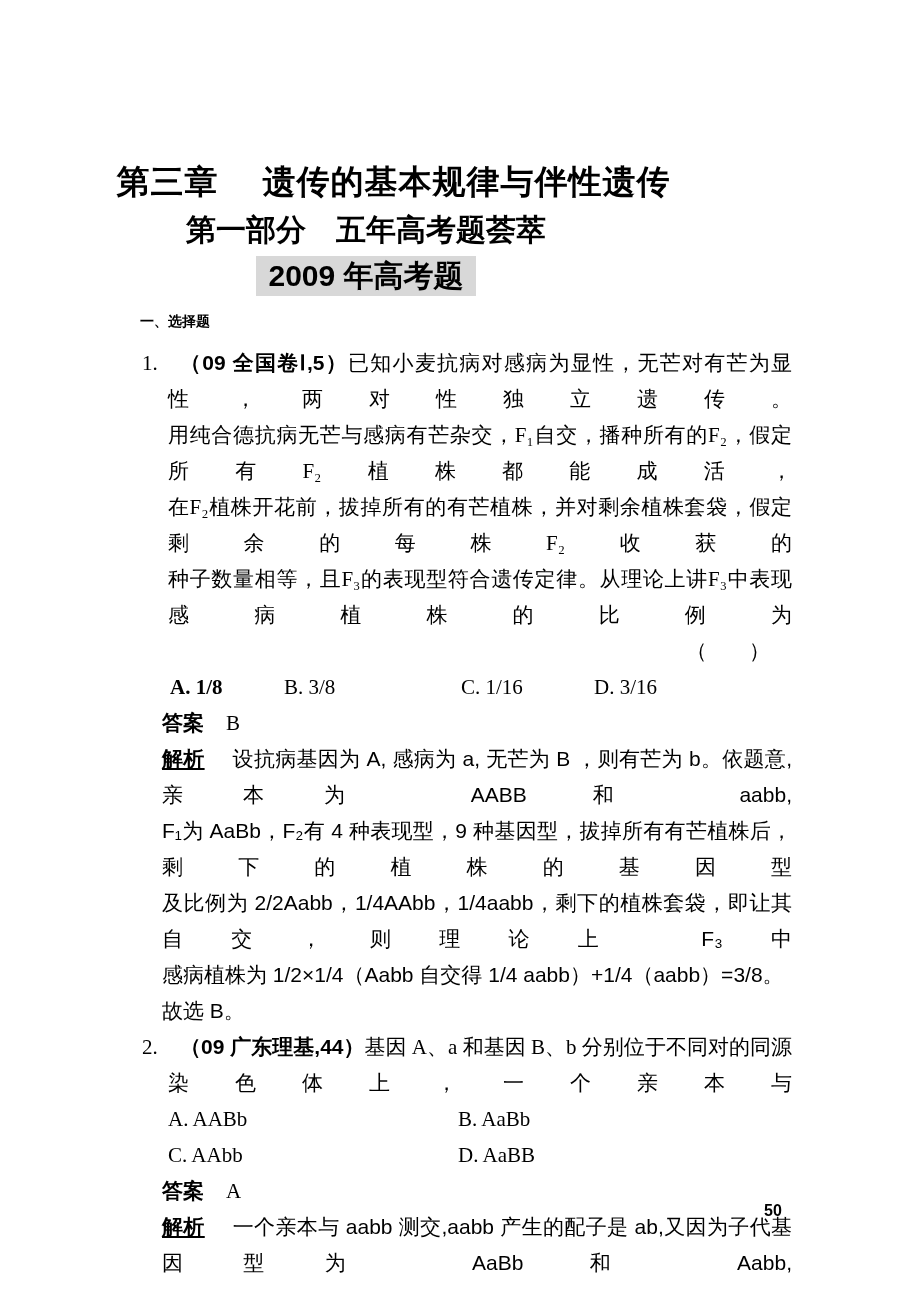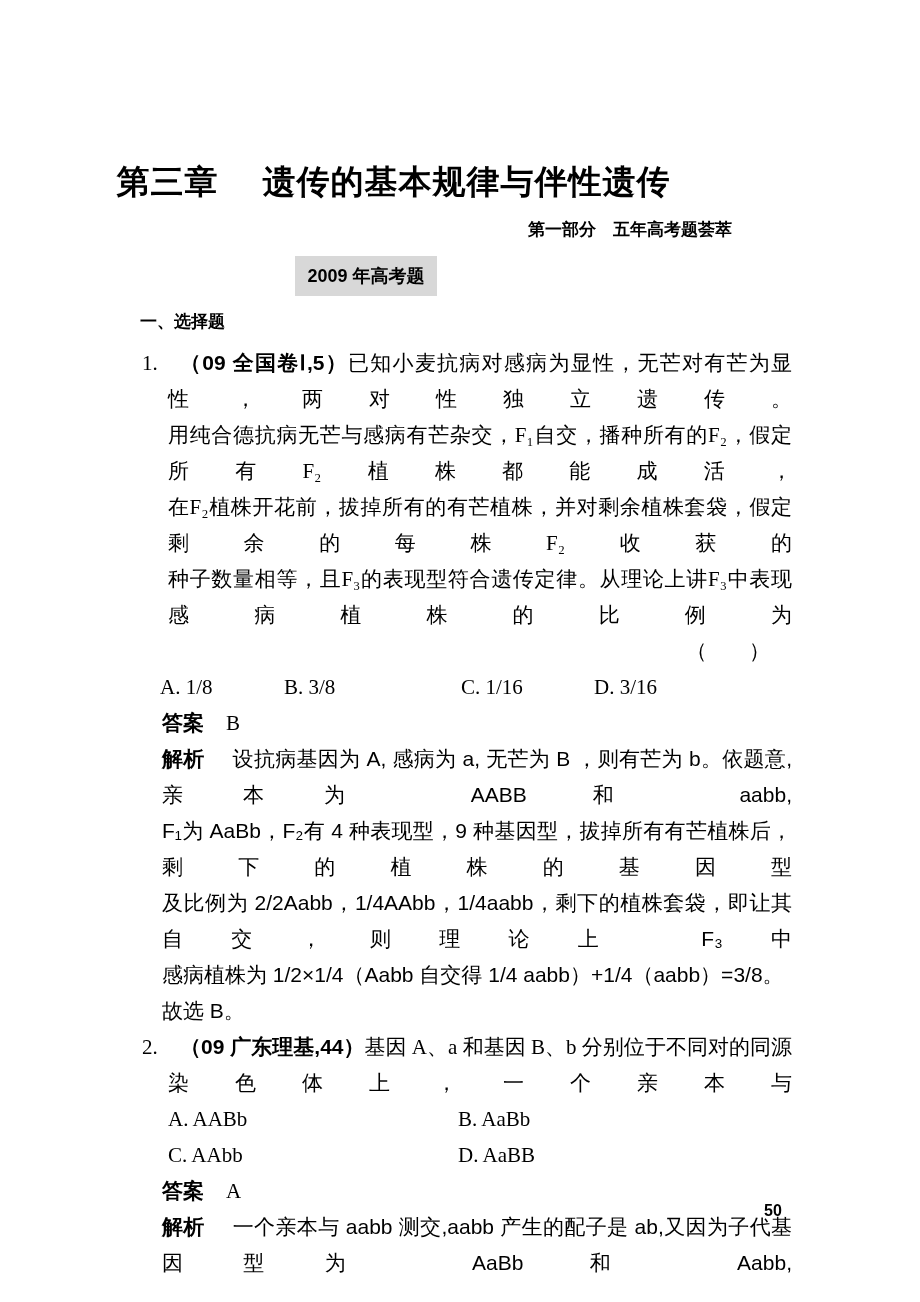--- a/index.html
+++ b/index.html
@@ -14,61 +14,61 @@
   .hdr { position: absolute; left: 0; width: 732px; text-align: center; }
   .chapter-title {
     top: 163px;
     font-family: "Liberation Sans", sans-serif;
     font-weight: bold; font-size: 33px; line-height: 38px;
     text-indent: 55px; letter-spacing: 1px;
   }
   .part-title {
     top: 214px;
     font-family: "Liberation Sans", sans-serif;
-    font-weight: bold; font-size: 17px; line-height: 32px; text-align: right;
+    font-weight: bold; font-size: 30px; line-height: 32px;
   }
   .year-wrap { top: 256px; }
   .year-title {
     display: inline-block;
     background: #d8d8d8;
     font-family: "Liberation Sans", sans-serif;
-    font-weight: bold; font-size: 18px; line-height: 40px;
+    font-weight: bold; font-size: 30px; line-height: 40px;
     padding: 0 12px;
   }
   .section-title {
     position: absolute; left: 140px; top: 309px;
     font-family: Liberation Serif, serif;
-    font-weight: bold; font-size: 17px; line-height: 26px;
+    font-weight: bold; font-size: 14px; line-height: 26px;
   }
   .content {
     position: absolute; left: 142px; top: 345px;
     width: 650px;
     font-size: 21px; line-height: 36px;
   }
   .row { position: relative; padding-left: 26px; min-height: 36px; }
   .fill { text-align: justify; text-align-last: justify; }
   .qnum { position: absolute; left: 0; top: 0; }
   .src {
     font-family: "Liberation Sans", sans-serif;
     font-weight: bold;
     margin-left: 12px;
   }
   .bracket-row { text-align: right; text-align-last: right; padding-right: 22px; }
   .opt-row { height: 36px; }
   .opt { position: absolute; top: 0; white-space: nowrap; }
-  .q1a { left: 18px; }  .q1b { left: 142px; } .q1c { left: 319px; } .q1d { left: 452px; }
+  .q1a { left: 28px; font-weight: bold; }  .q1b { left: 142px; } .q1c { left: 319px; } .q1d { left: 452px; }
   .q2col1 { left: 26px; } .q2col2 { left: 316px; }
   .ans-row { padding-left: 20px; }
   .lbl {
     font-family: "Liberation Sans", sans-serif;
     font-weight: bold;
   }
   .ans-letter { margin-left: 22px; }
   .arow { padding-left: 20px; }
-  .arow .lbl { margin-right: 28px; }
+  .arow .lbl { margin-right: 28px; text-decoration: underline; }
   .atext { font-family: "Liberation Sans", sans-serif; }
   .page-number {
     position: absolute; left: 764px; top: 1202px;
     font-family: "Liberation Sans", sans-serif;
     font-weight: bold; font-size: 16px;
   }
 </style>
 </head>
 <body>
 

